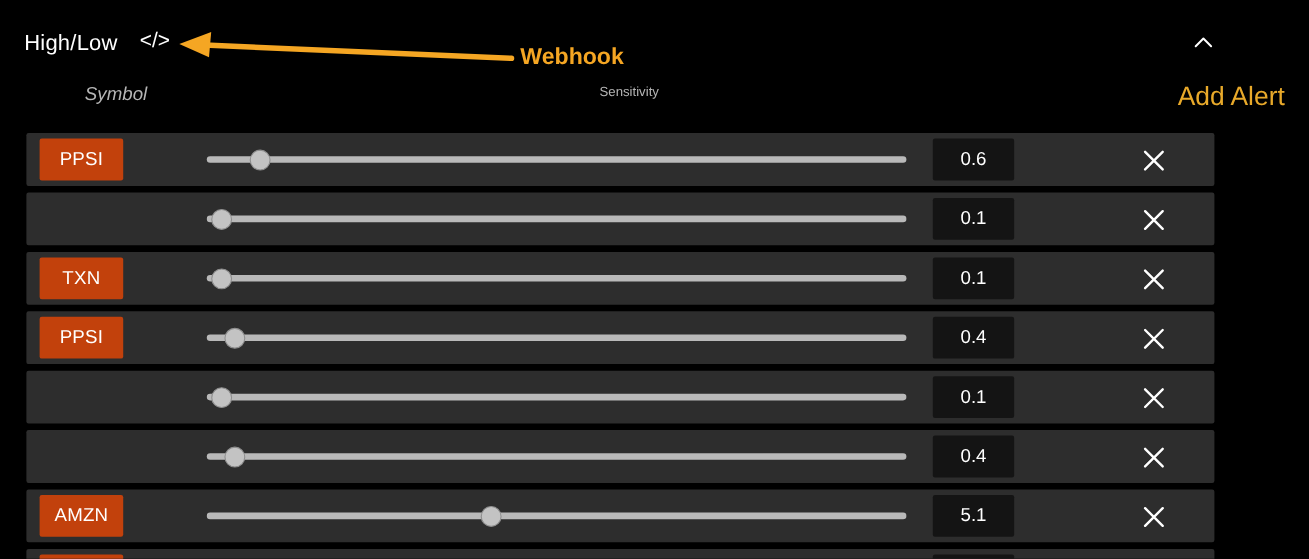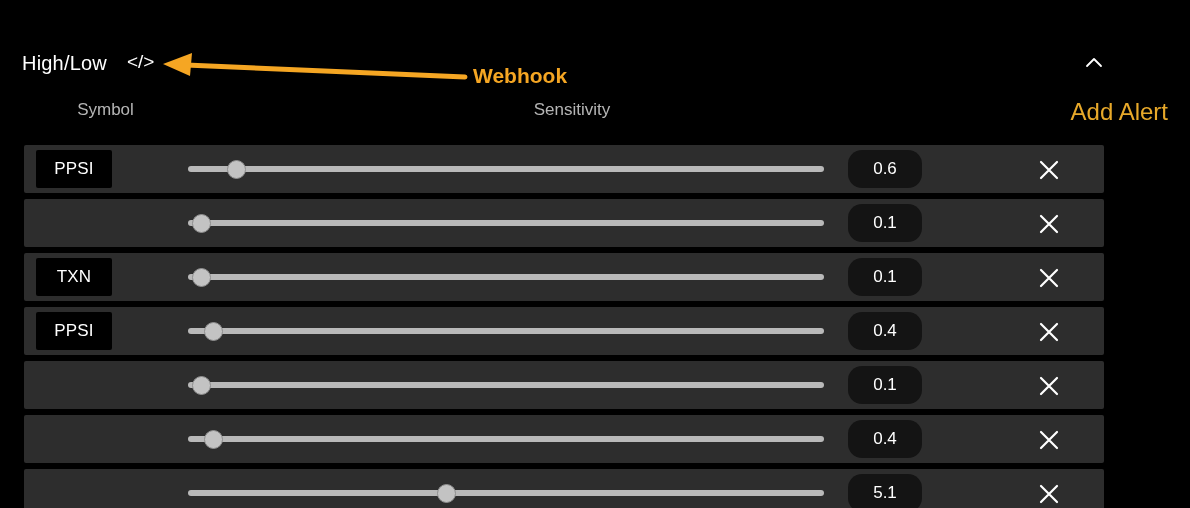--- a/index.html
+++ b/index.html
@@ -13,21 +13,20 @@
     overflow: hidden;
     font-family: "Liberation Sans", sans-serif;
     -webkit-font-smoothing: antialiased;
   }
 
   .screen {
     position: relative;
     width: 1190px;
     height: 481px;
     background: #000000;
-    margin-top: 24px;
   }
 
   
   .panel-header {
     position: absolute;
     left: 0;
     top: 0;
     width: 1190px;
     height: 64px;
   }
@@ -67,28 +66,29 @@
     height: 32px;
   }
   .col-symbol {
     position: absolute;
     left: 24px;
     top: 0;
     width: 163px;
     text-align: center;
     font-size: 17px;
     color: #b5b5b5;
+    font-style: italic;
   }
   .col-sensitivity {
     position: absolute;
     left: 440px;
     top: 0;
     width: 264px;
     text-align: center;
-    font-size: 17px;
+    font-size: 12px;
     color: #b5b5b5;
   }
   .add-alert {
     position: absolute;
     right: 22px;
     top: -2px;
     font-size: 24px;
     color: #e8a92a;
     white-space: nowrap;
     cursor: pointer;
@@ -107,21 +107,21 @@
     margin-bottom: 6px;
     background: #2d2d2d;
     border-radius: 2px;
   }
   .symbol-box {
     position: absolute;
     left: 12px;
     top: 5px;
     width: 76px;
     height: 38px;
-    background: #000000;
+    background: #c2410c;
     border-radius: 2px;
     display: flex;
     align-items: center;
     justify-content: center;
   }
   .symbol-text {
     font-size: 17px;
     color: #ffffff;
     letter-spacing: 0.2px;
   }
@@ -155,21 +155,21 @@
     cursor: pointer;
   }
 
   .value-box {
     position: absolute;
     left: 824px;
     top: 5px;
     width: 74px;
     height: 38px;
     background: #141414;
-    border-radius: 14px;
+    border-radius: 2px;
     display: flex;
     align-items: center;
     justify-content: center;
   }
   .value-text {
     font-size: 17px;
     color: #ffffff;
   }
 
   .remove-btn {
@@ -310,20 +310,23 @@
         <div class="value-box">
           <span class="value-text">0.4</span>
         </div>
         <div class="remove-btn">
           <svg width="26" height="26" viewBox="0 0 26 26">
             <path d="M5 5 L21 21 M21 5 L5 21" stroke="#ffffff" stroke-width="2.2" stroke-linecap="round"></path>
           </svg>
         </div>
       </div>
       <div class="alert-row">
+        <div class="symbol-box">
+          <span class="symbol-text">AMZN</span>
+        </div>
         <div class="slider">
           <div class="slider-track"></div>
           <div class="slider-thumb" style="left:265.58000000000004px"></div>
         </div>
         <div class="value-box">
           <span class="value-text">5.1</span>
         </div>
         <div class="remove-btn">
           <svg width="26" height="26" viewBox="0 0 26 26">
             <path d="M5 5 L21 21 M21 5 L5 21" stroke="#ffffff" stroke-width="2.2" stroke-linecap="round"></path>

